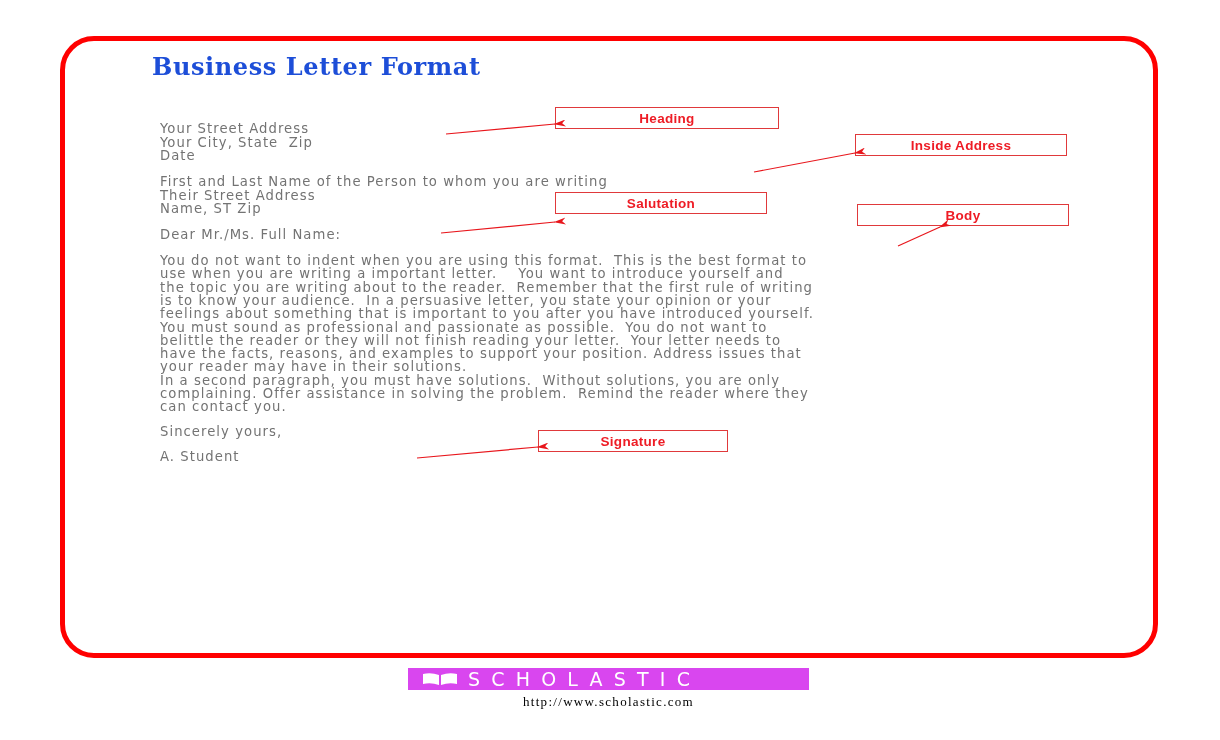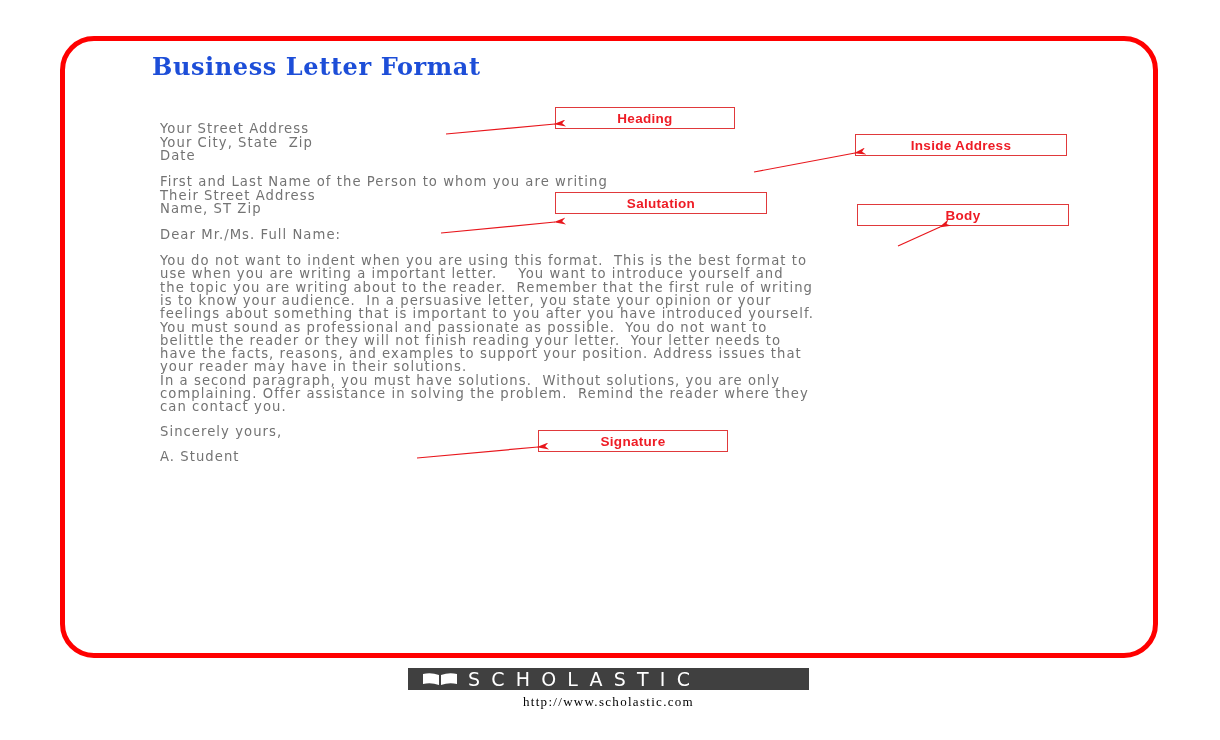--- a/index.html
+++ b/index.html
@@ -2,21 +2,21 @@
 <html><head>
 <meta charset="utf-8">
 <style>
   html, body { margin:0; padding:0; background:#ffffff; }
   body { width:1220px; height:740px; position:relative; overflow:hidden; font-family:"DejaVu Sans", "Liberation Sans", sans-serif; color:#111; }
   .frame { position:absolute; left:60px; top:36px; width:1088px; height:612px; border:5px solid #ff0000; border-radius:34px; box-sizing:content-box; }
   .title { position:absolute; left:152px; top:52px; font-family:"DejaVu Serif", "Liberation Serif", serif; font-weight:bold; font-size:24px; letter-spacing:0.6px; color:#1d4ed8; }
   .txt { position:absolute; left:160px; font-size:13.2px; line-height:13.2px; letter-spacing:1.05px; white-space:pre; color:#737373; }
   .label-box { position:absolute; border:1.5px solid #e0393b; background:#fff; color:#ee1c25; font-family:"Liberation Sans", sans-serif; font-weight:bold; font-size:13.5px; text-align:center; box-sizing:border-box; display:flex; align-items:center; justify-content:center; letter-spacing:0.3px; }
   svg.arrows { position:absolute; left:0; top:0; width:1220px; height:740px; pointer-events:none; }
-  .logo { position:absolute; left:408px; top:668px; width:401px; height:22px; background:#404040; display:flex; align-items:center; }
+  .logo { position:absolute; left:408px; top:668px; width:401px; height:22px; background:#d946ef; display:flex; align-items:center; }
   .logo-book { margin-left:14px; width:36px; height:14px; }
   .logo-text { color:#fff; font-family:"DejaVu Sans", sans-serif; font-size:19px; letter-spacing:11.2px; margin-left:10px; font-weight:normal; line-height:22px; }
   .url { position:absolute; left:408px; width:401px; top:694px; text-align:center; font-size:13px; letter-spacing:1.3px; color:#000000;font-family:Liberation Serif, serif; }
 </style>
 </head>
 <body>
 
 <div class="frame"></div>
 
 <div class="title">Business Letter Format</div>
@@ -40,21 +40,21 @@
 <div class="txt" style="top:333.8px">belittle the reader or they will not finish reading your letter.  Your letter needs to</div>
 <div class="txt" style="top:347.1px">have the facts, reasons, and examples to support your position. Address issues that</div>
 <div class="txt" style="top:360.4px">your reader may have in their solutions.</div>
 <div class="txt" style="top:373.7px">In a second paragraph, you must have solutions.  Without solutions, you are only</div>
 <div class="txt" style="top:387px">complaining. Offer assistance in solving the problem.  Remind the reader where they</div>
 <div class="txt" style="top:400.3px">can contact you.</div>
 
 <div class="txt" style="top:425px">Sincerely yours,</div>
 <div class="txt" style="top:450px">A. Student</div>
 
-<div class="label-box" style="left:555px; top:107px; width:180px; height:22px;">Heading</div>
+<div class="label-box" style="left:555px; top:107px; width:224px; height:22px;">Heading</div>
 <div class="label-box" style="left:855px; top:134px; width:212px; height:22px;">Inside Address</div>
 <div class="label-box" style="left:555px; top:192px; width:212px; height:22px;">Salutation</div>
 <div class="label-box" style="left:857px; top:204px; width:212px; height:22px;">Body</div>
 <div class="label-box" style="left:538px; top:430px; width:190px; height:22px;">Signature</div>
 
 <svg class="arrows" viewBox="0 0 1220 740">
   <defs>
     <marker id="ah" markerWidth="10" markerHeight="6" refX="1" refY="3" orient="auto-start-reverse">
       <path d="M0,3 L10,0 L7,3 L10,6 Z" fill="#e8161c"></path>
     </marker>

